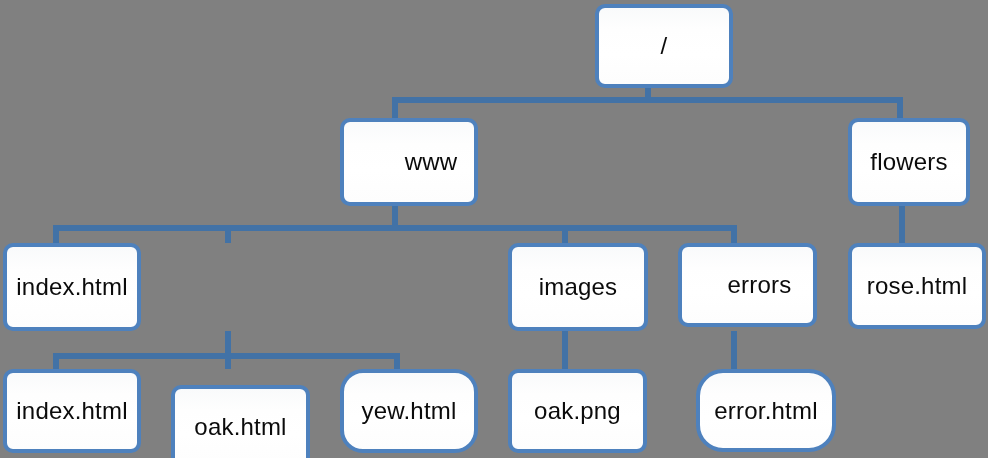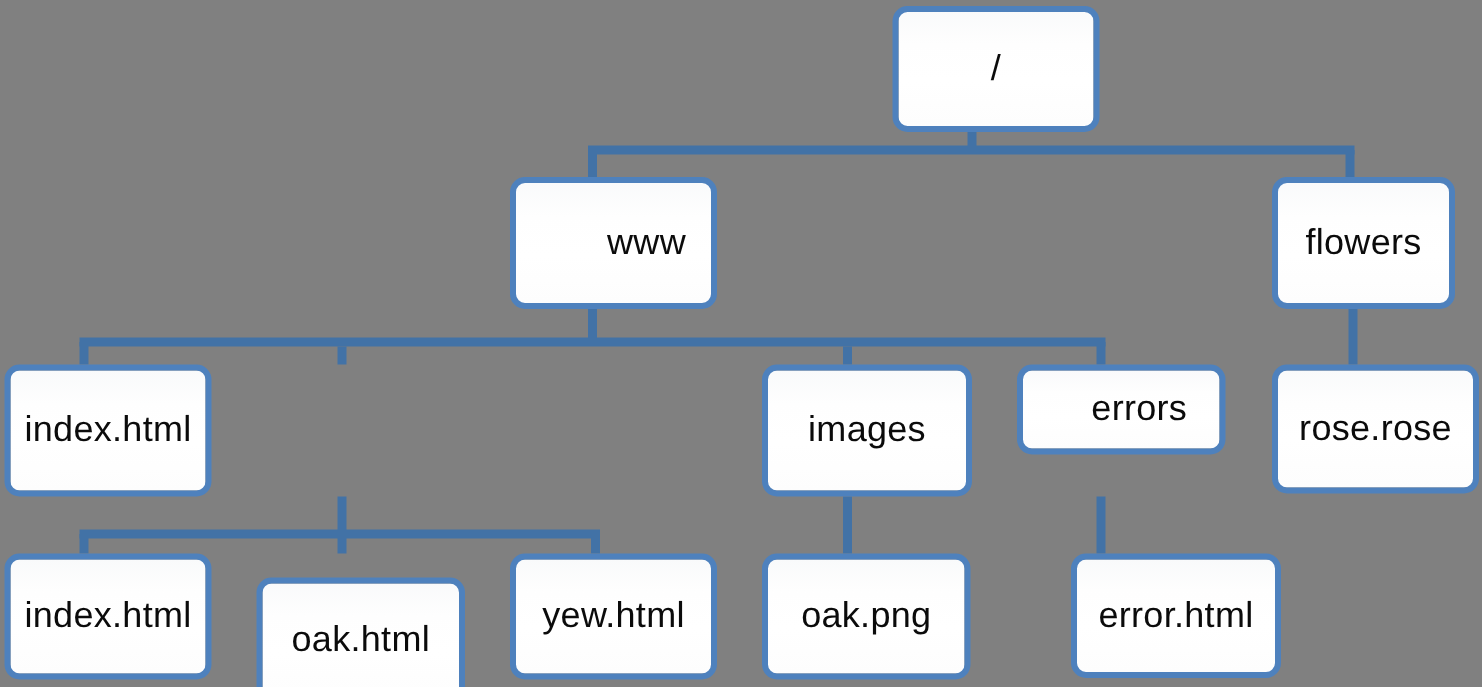--- a/index.html
+++ b/index.html
@@ -61,22 +61,22 @@
 
   <div class="conn" style="left:731px; top:331px; width:6px;   height:38px;"></div>
 
   <div class="node" style="left:595px; top:4px;   width:138px; height:84px;">/</div>
 
   <div class="node" style="left:340px; top:118px; width:138px; height:88px;padding-left:44px;">www</div>
   <div class="node" style="left:848px; top:118px; width:122px; height:88px;">flowers</div>
 
   <div class="node" style="left:3px;   top:243px; width:138px; height:88px;">index.html</div>
   <div class="node" style="left:508px; top:243px; width:140px; height:88px;">images</div>
-  <div class="node" style="left:678px; top:243px; width:139px; height:60px;padding-left:24px;">errors</div>
-  <div class="node" style="left:848px; top:243px; width:138px; height:86px;">rose.rose</div>
+  <div class="node" style="left:678px; top:243px; width:139px; height:84px;padding-left:24px;">errors</div>
+  <div class="node" style="left:848px; top:243px; width:138px; height:86px;">rose.html</div>
 
   <div class="node" style="left:3px;   top:369px; width:138px; height:84px;">index.html</div>
   <div class="node" style="left:171px; top:369px; width:139px; height:84px;margin-top:16px;">oak.html</div>
-  <div class="node" style="left:340px; top:369px; width:138px; height:84px;">yew.html</div>
+  <div class="node" style="left:340px; top:369px; width:138px; height:84px;border-radius:23px;">yew.html</div>
   <div class="node" style="left:508px; top:369px; width:139px; height:84px;">oak.png</div>
-  <div class="node" style="left:714px; top:369px; width:140px; height:83px;">error.html</div>
+  <div class="node" style="left:696px; top:369px; width:140px; height:83px;border-radius:27px;">error.html</div>
 
 </div>
 
 </body></html>

